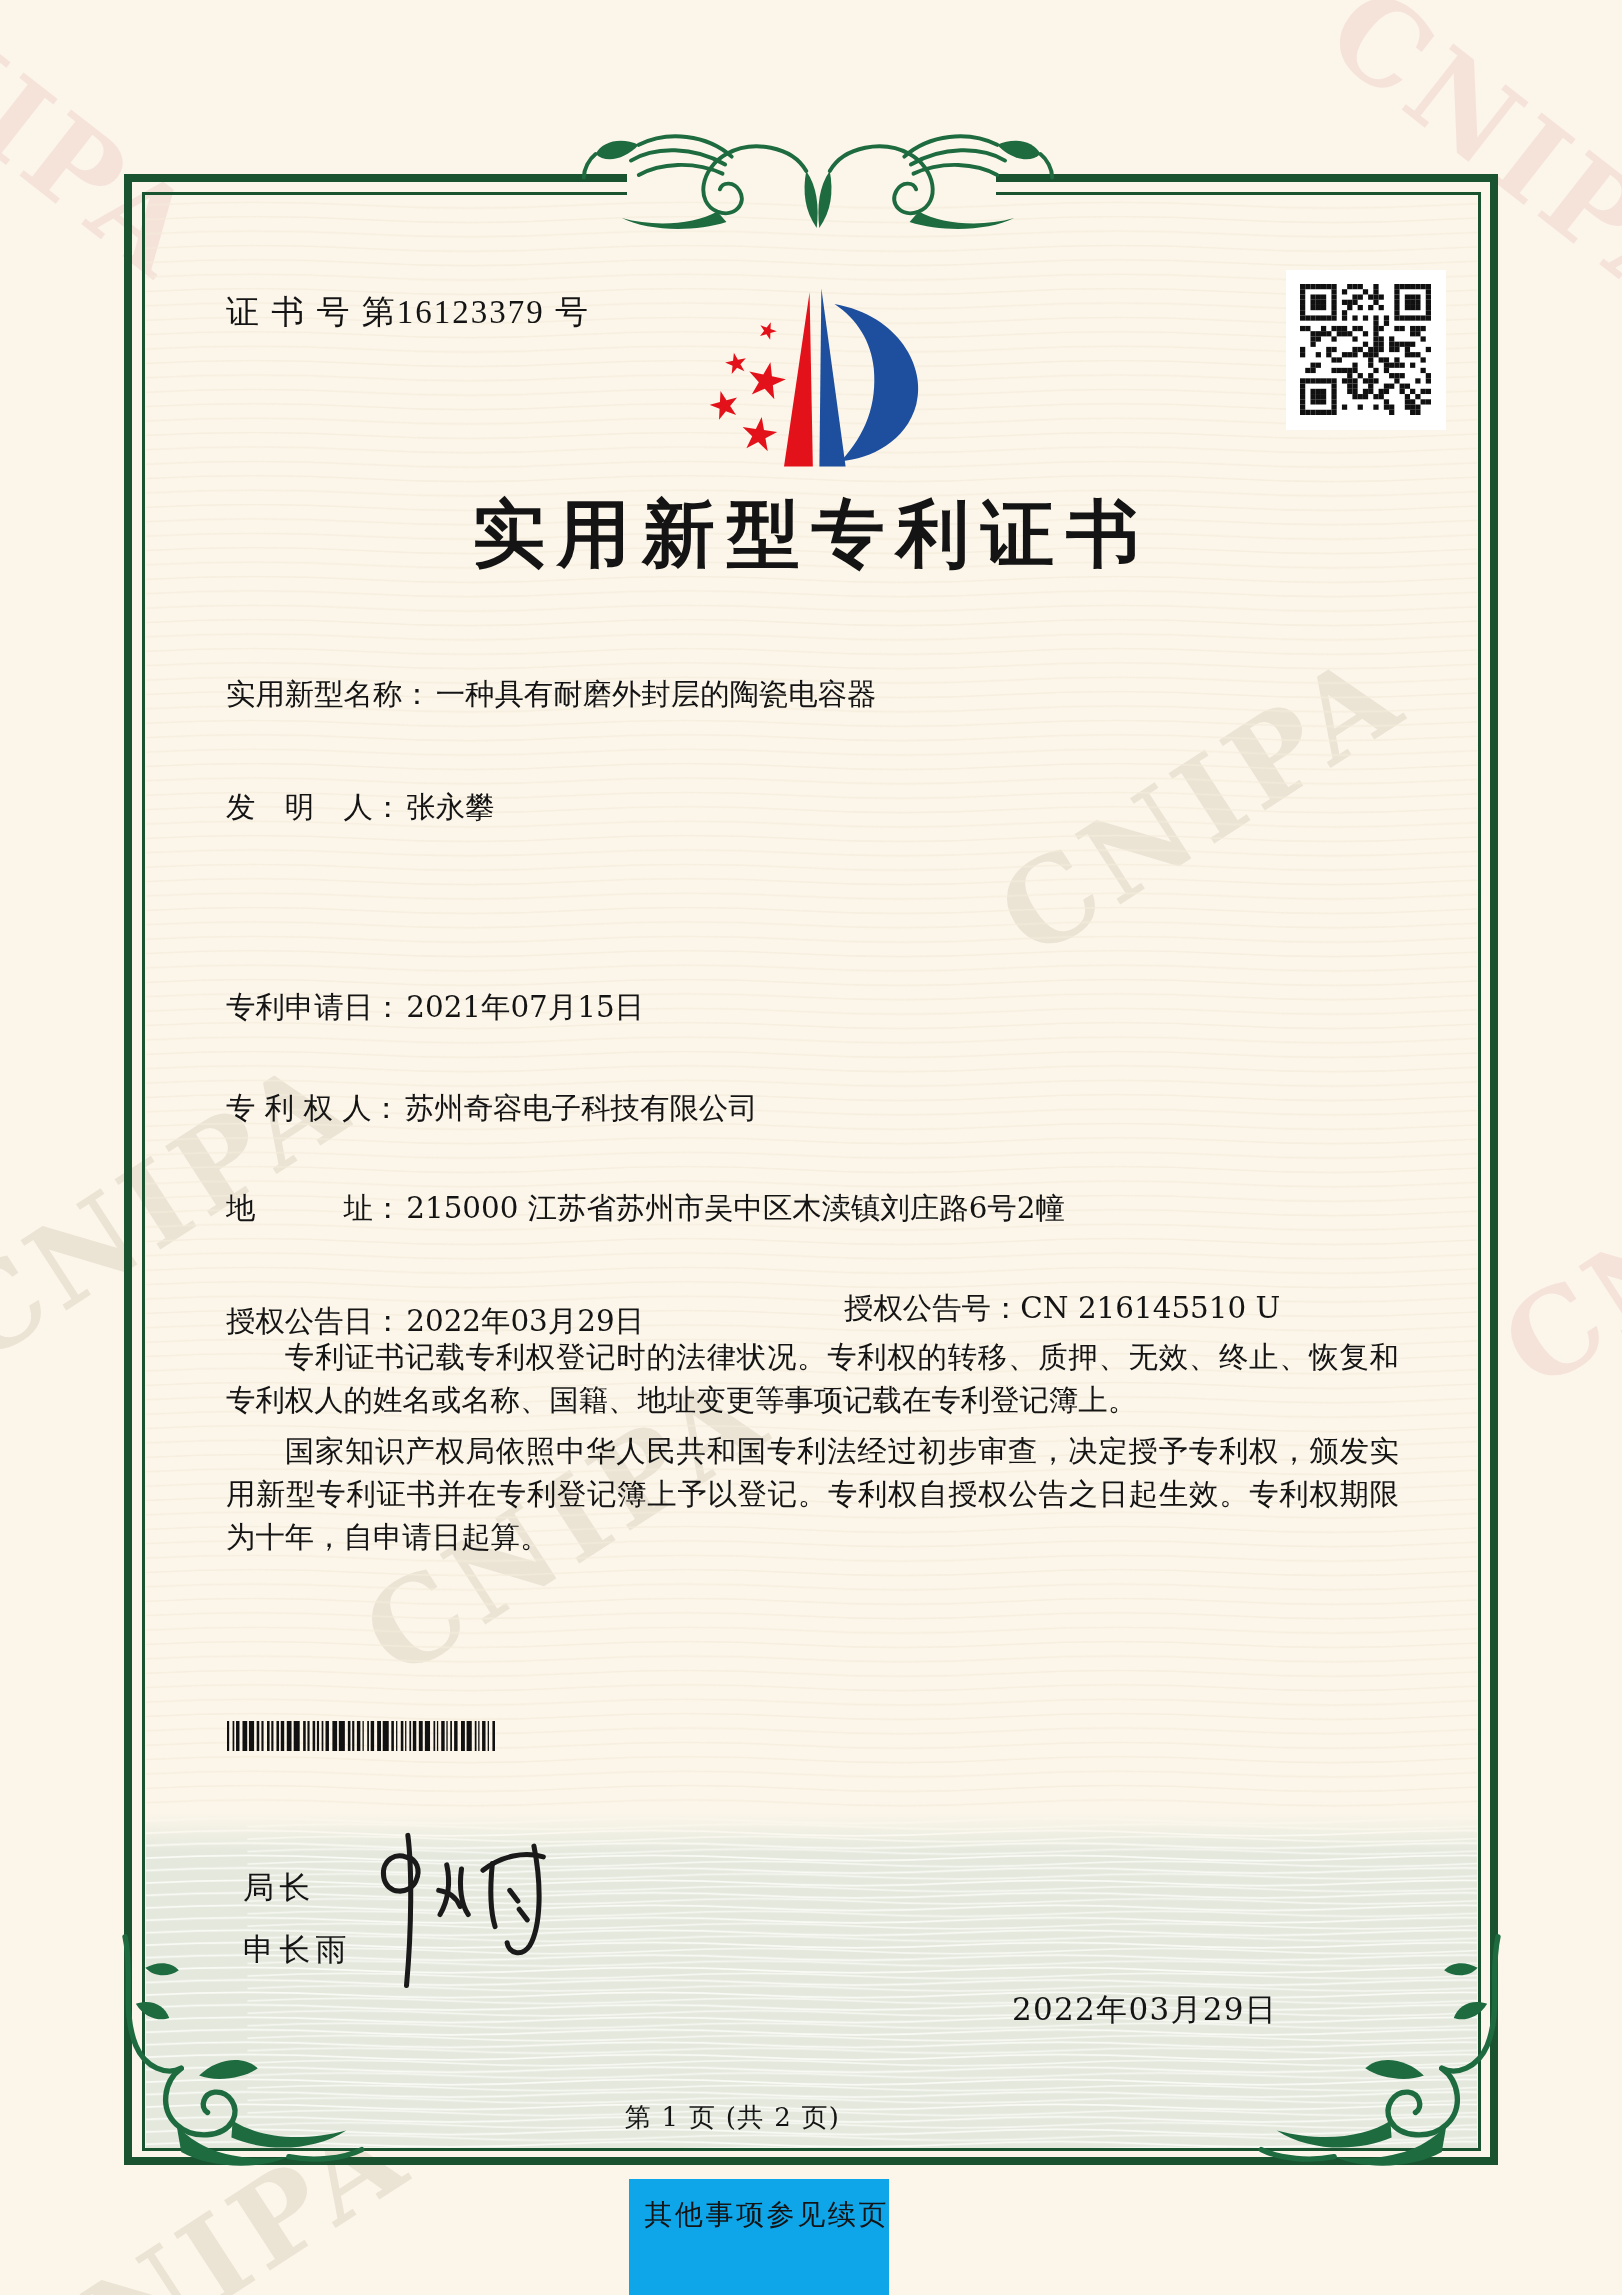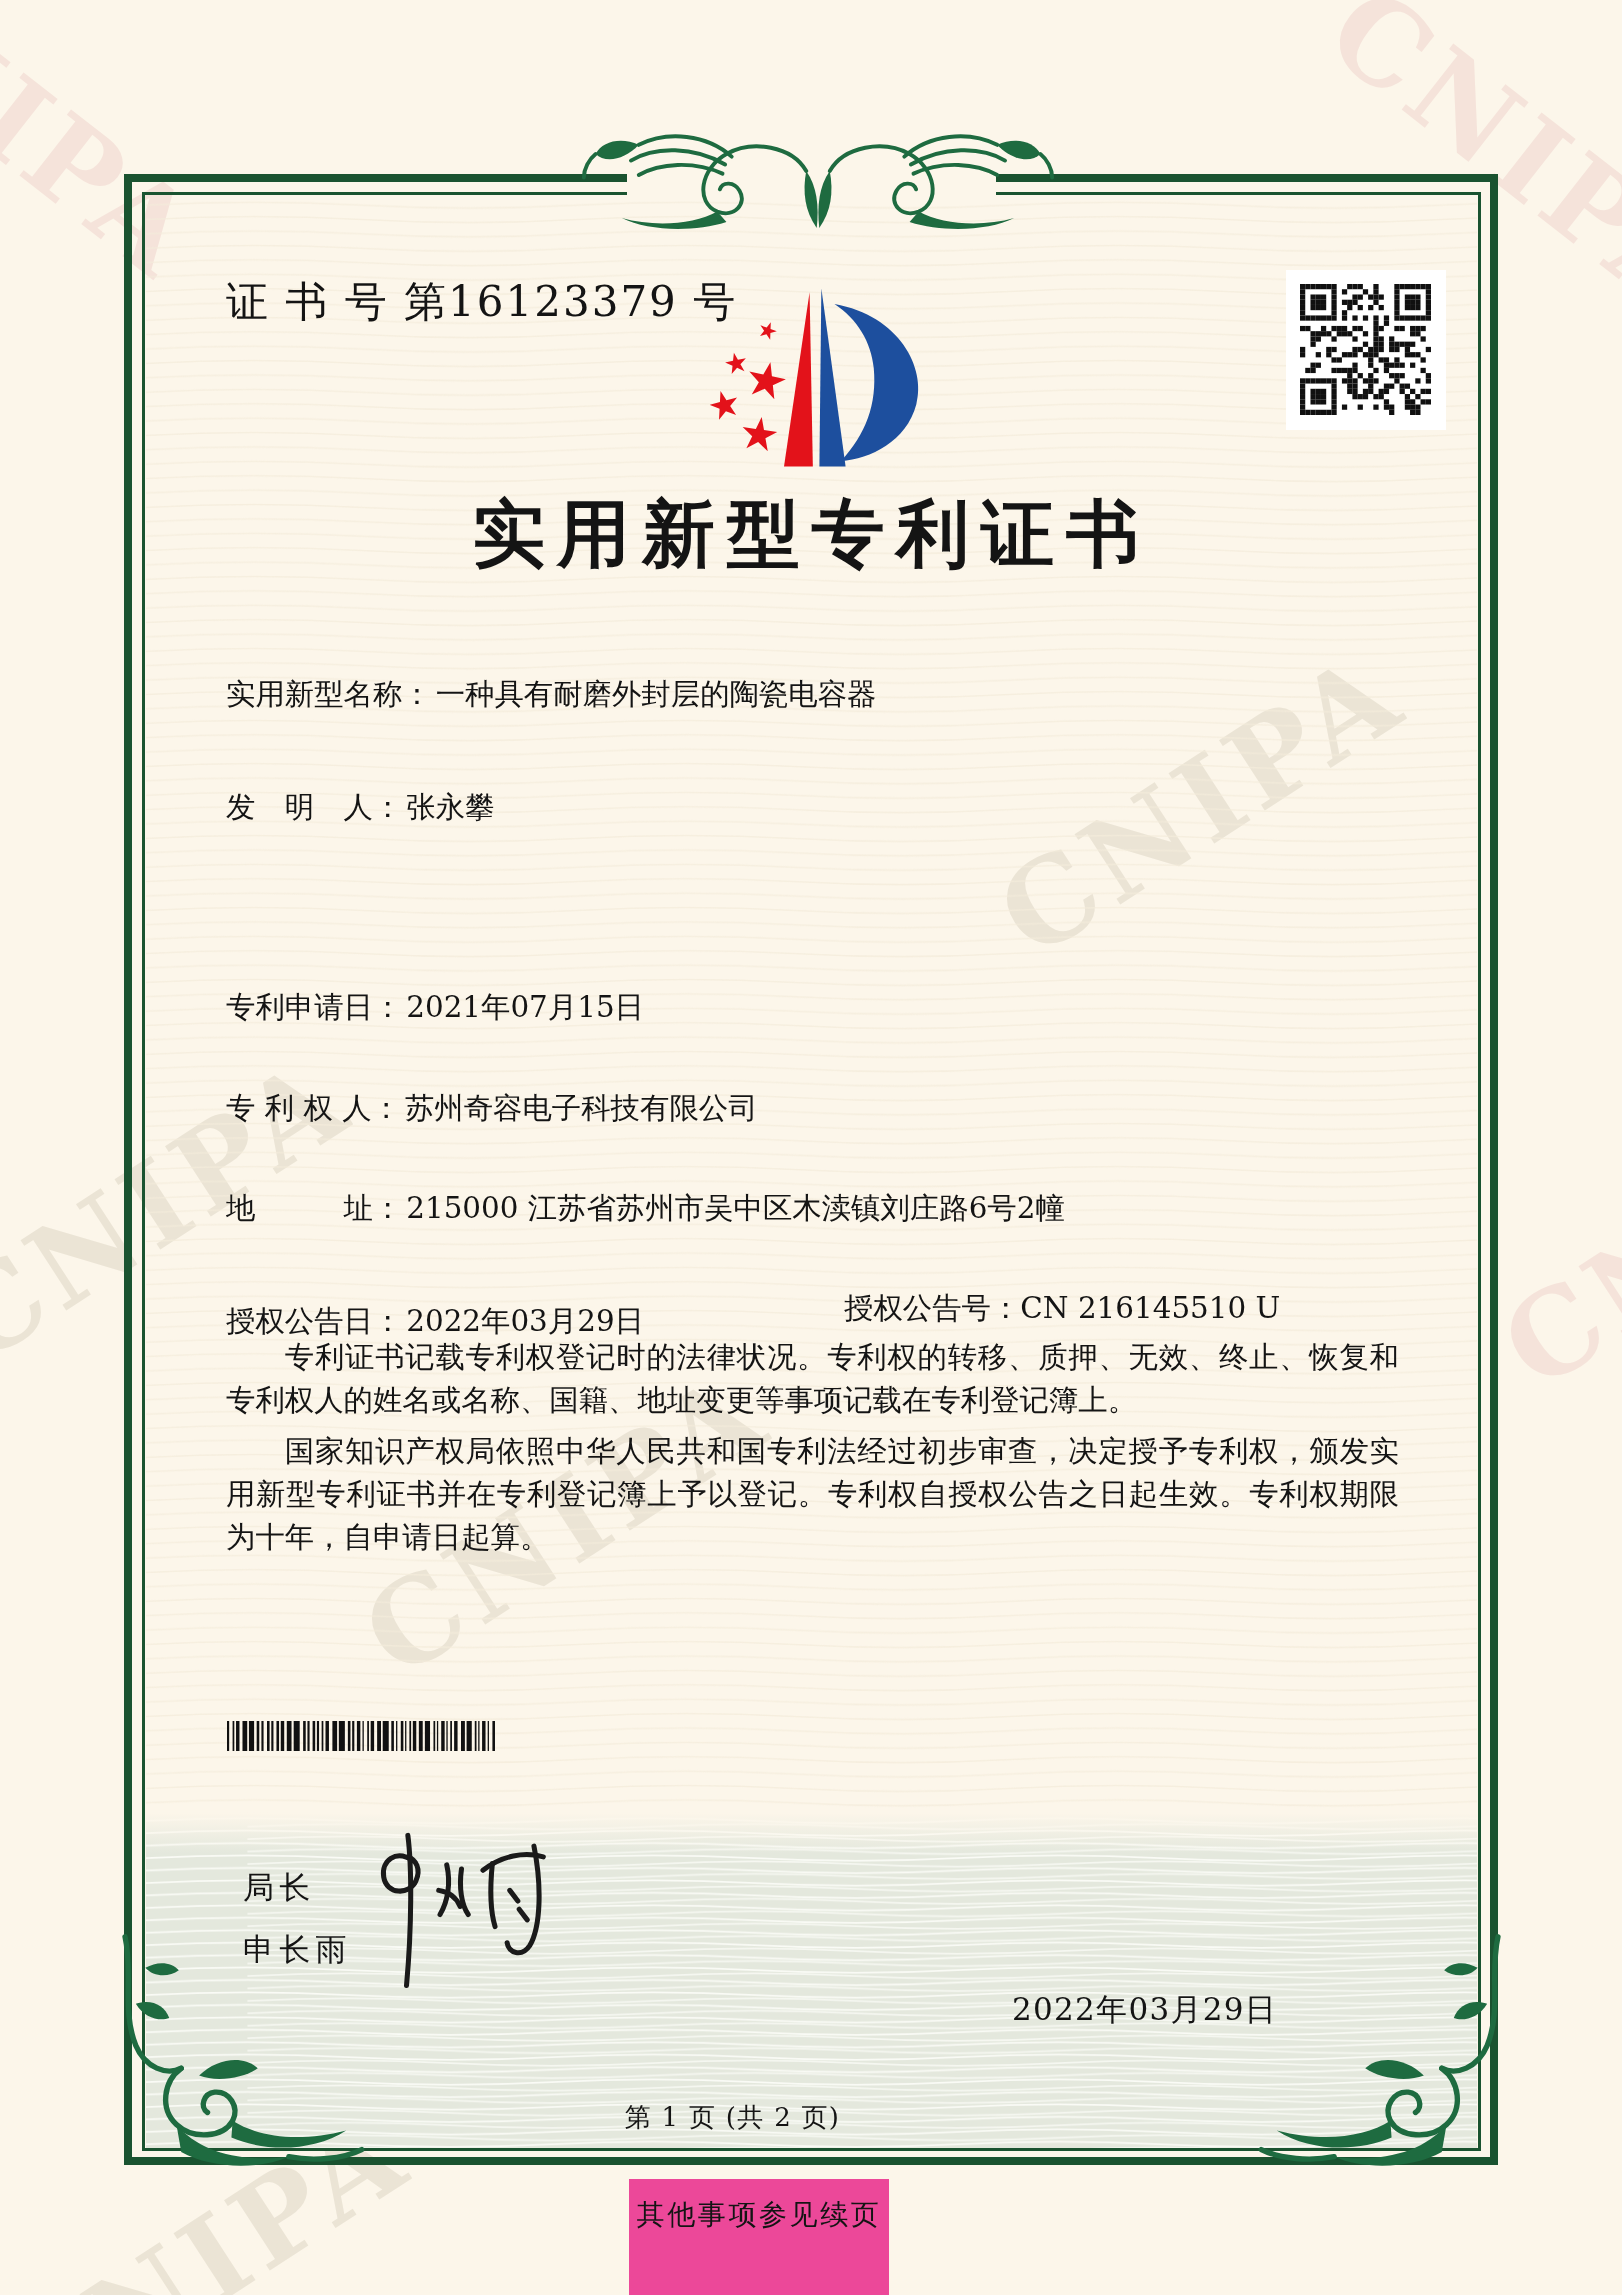--- a/index.html
+++ b/index.html
@@ -26,21 +26,21 @@
   .orn-mask{position:absolute; left:627px; top:168px; width:369px; height:33px;
     background:#fcf6ea; z-index:5;}
   .top-ornament{position:absolute; left:576px; top:120px; width:484px; height:121px; z-index:6;}
   .corner-fl{position:absolute; width:262px; height:257px; z-index:6;}
   .corner-fl.left{left:107px; top:1932px;}
   .corner-fl.right{left:1254px; top:1932px; transform:scaleX(-1);}
   
   .bg-waves{position:absolute; left:146px; top:196px; width:1331px; height:1951px; z-index:2; opacity:.75;}
   .wave-panel{position:absolute; left:146px; top:1813px; width:1331px; height:336px; z-index:3;}
   
-  .cert-no{position:absolute; left:226px; top:274px; font-size:42px; letter-spacing:2px; z-index:7;}
+  .cert-no{position:absolute; left:226px; top:290px; font-size:33px; letter-spacing:2px; z-index:7;font-family:Liberation Serif, serif;}
   .logo{position:absolute; left:710px; top:270px; width:226px; height:211px; z-index:7;}
   .qr-box{position:absolute; left:1286px; top:270px; width:160px; height:160px; background:#ffffff; z-index:7;}
   .qr-box svg{position:absolute; left:14.4px; top:14.4px;}
   .doc-title{position:absolute; left:0; top:492px; width:1623px; text-align:center;
     font-size:73px; font-weight:700; letter-spacing:11.8px; line-height:1.15; z-index:7;}
   
   .row{position:absolute; left:226px; font-size:29.4px; line-height:39px; white-space:nowrap; z-index:7;}
   .row .lbl{margin-right:3.9px;}
   .grant-no{position:absolute; left:844px; top:1289px; font-size:29.4px; line-height:39px; white-space:nowrap; z-index:7;}
   
@@ -50,21 +50,21 @@
   .paras p + p{margin-top:7.9px;}
   
   .barcode{position:absolute; left:227px; top:1721px; width:271px; height:30px; z-index:7;}
   .officer-title{position:absolute; left:243px; top:1867px; font-size:31px; letter-spacing:5.2px; z-index:7;}
   .officer-name{position:absolute; left:243px; top:1929px; font-size:31px; letter-spacing:5.2px; z-index:7;}
   .signature{position:absolute; left:360px; top:1826px; width:203px; height:171px; z-index:7;}
   .issue-date{position:absolute; left:1012px; top:1989px; font-size:31px; letter-spacing:1.3px; z-index:7;}
   .page-info{position:absolute; left:595px; top:2100px; width:275px; text-align:center;
     font-size:26px; letter-spacing:1.3px; z-index:7;}
   .note-box{position:absolute; left:629px; top:2179px; width:260px; height:116px;
-    background:#ec4899; z-index:7; text-align:center;}
+    background:#0ea5e9; z-index:7; text-align:right;}
   .note-box .note-text{display:inline-block; margin-top:17px; font-size:28px; letter-spacing:2.6px;}
 </style>
 </head>
 <body>
 
 <div class="page">
 
   <div class="wm pink r38" style="left:-131px; top:-79px;">CNIPA</div>
   <div class="wm pink r38" style="left:1387px; top:-39px;">CNIPA</div>
   <div class="wm gray rm33" style="left:975px; top:870px;">CNIPA</div>

